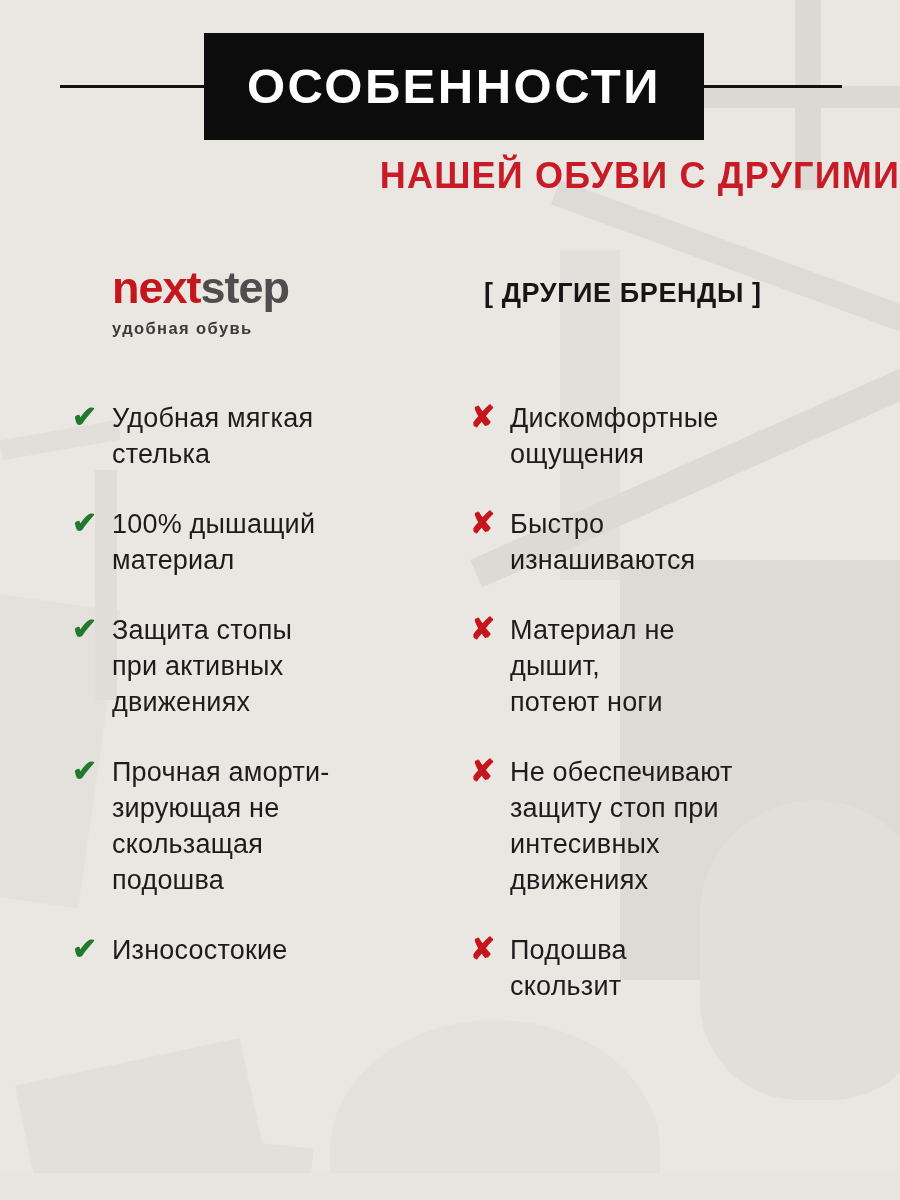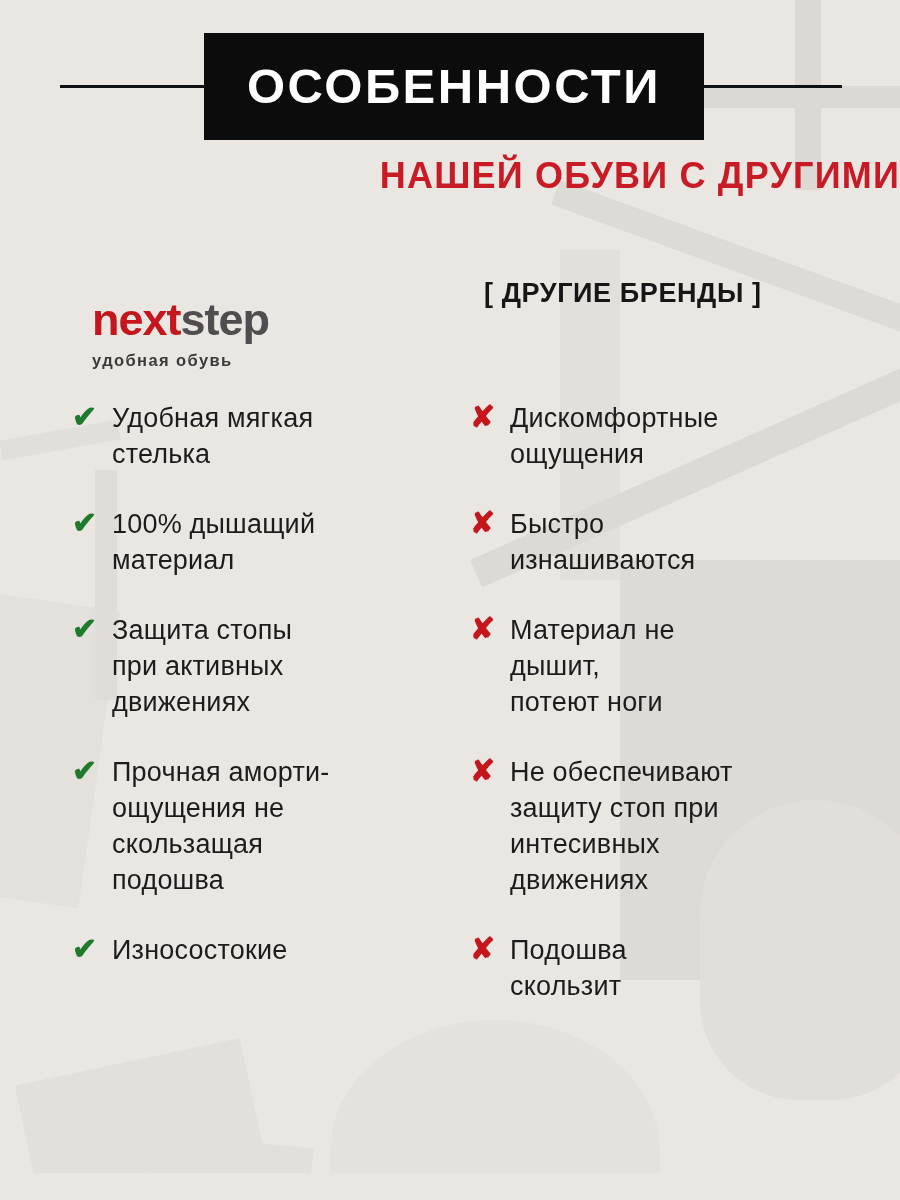--- a/index.html
+++ b/index.html
@@ -130,24 +130,23 @@
     text-align: right;
     color: #c91b26;
     font-size: 36px;
     font-weight: 700;
     letter-spacing: 1.2px;
   }
 
   
   .brand-logo {
     position: absolute;
-    left: 92px;
+    left: 112px;
     top: 265px;
     width: 330px;
-    margin-top: 32px;
   }
   .brand-logo .wordmark {
     font-size: 45px;
     font-weight: 700;
     letter-spacing: -1px;
     line-height: 1;
   }
   .brand-logo .wordmark .next { color: #c4161c; }
   .brand-logo .wordmark .step { color: #4e4e4e; }
   .brand-logo .tagline {
@@ -251,21 +250,21 @@
     </div>
     <div class="item">
       <span class="mark mark-check">✔</span>
       <span class="item-text">Защита стопы
 при  активных
 движениях</span>
     </div>
     <div class="item">
       <span class="mark mark-check">✔</span>
       <span class="item-text">Прочная аморти-
-ощущения не
+зирующая не
 скользащая
 подошва</span>
     </div>
     <div class="item">
       <span class="mark mark-check">✔</span>
       <span class="item-text">Износостокие</span>
     </div>
   </div>
 
   <div class="col col-right">

